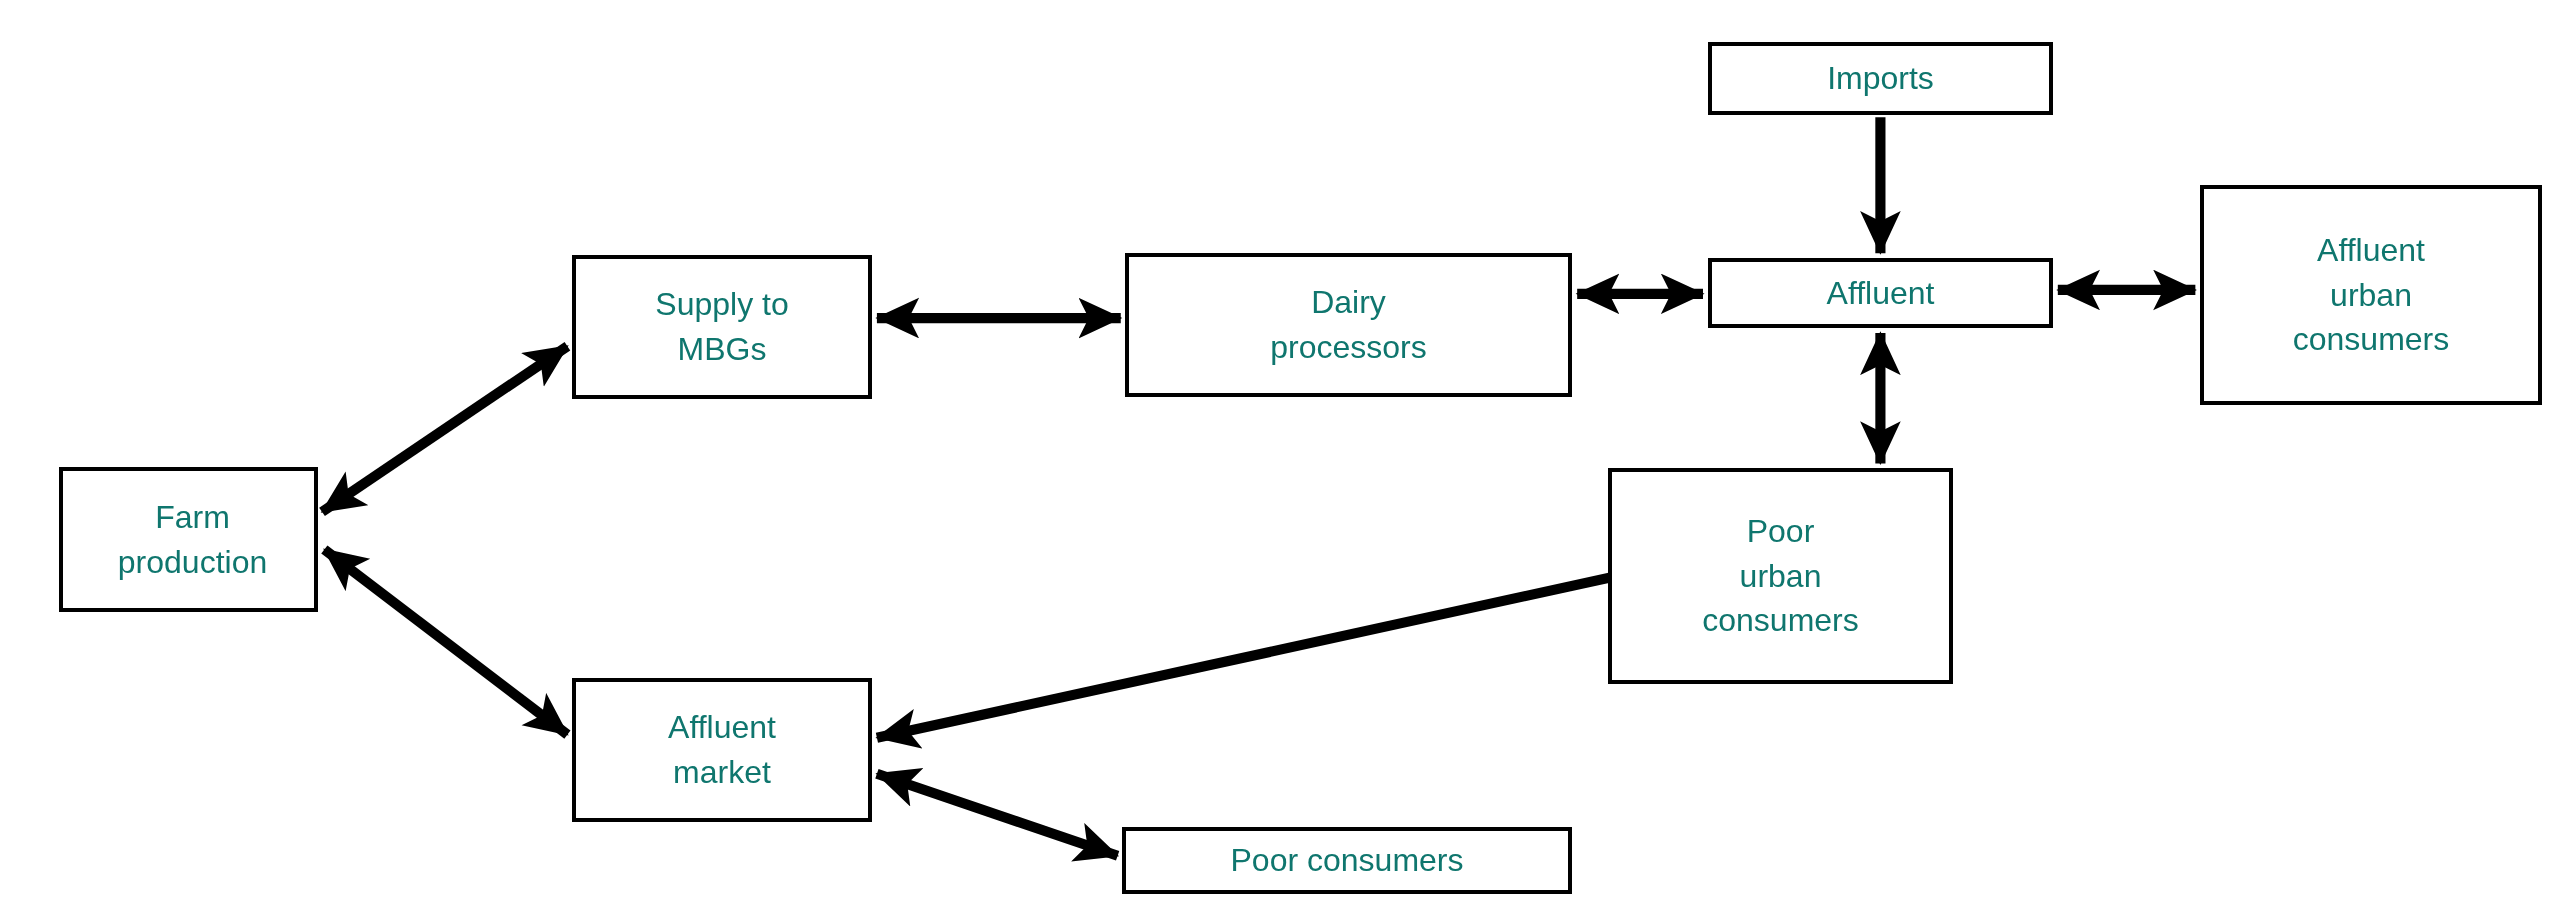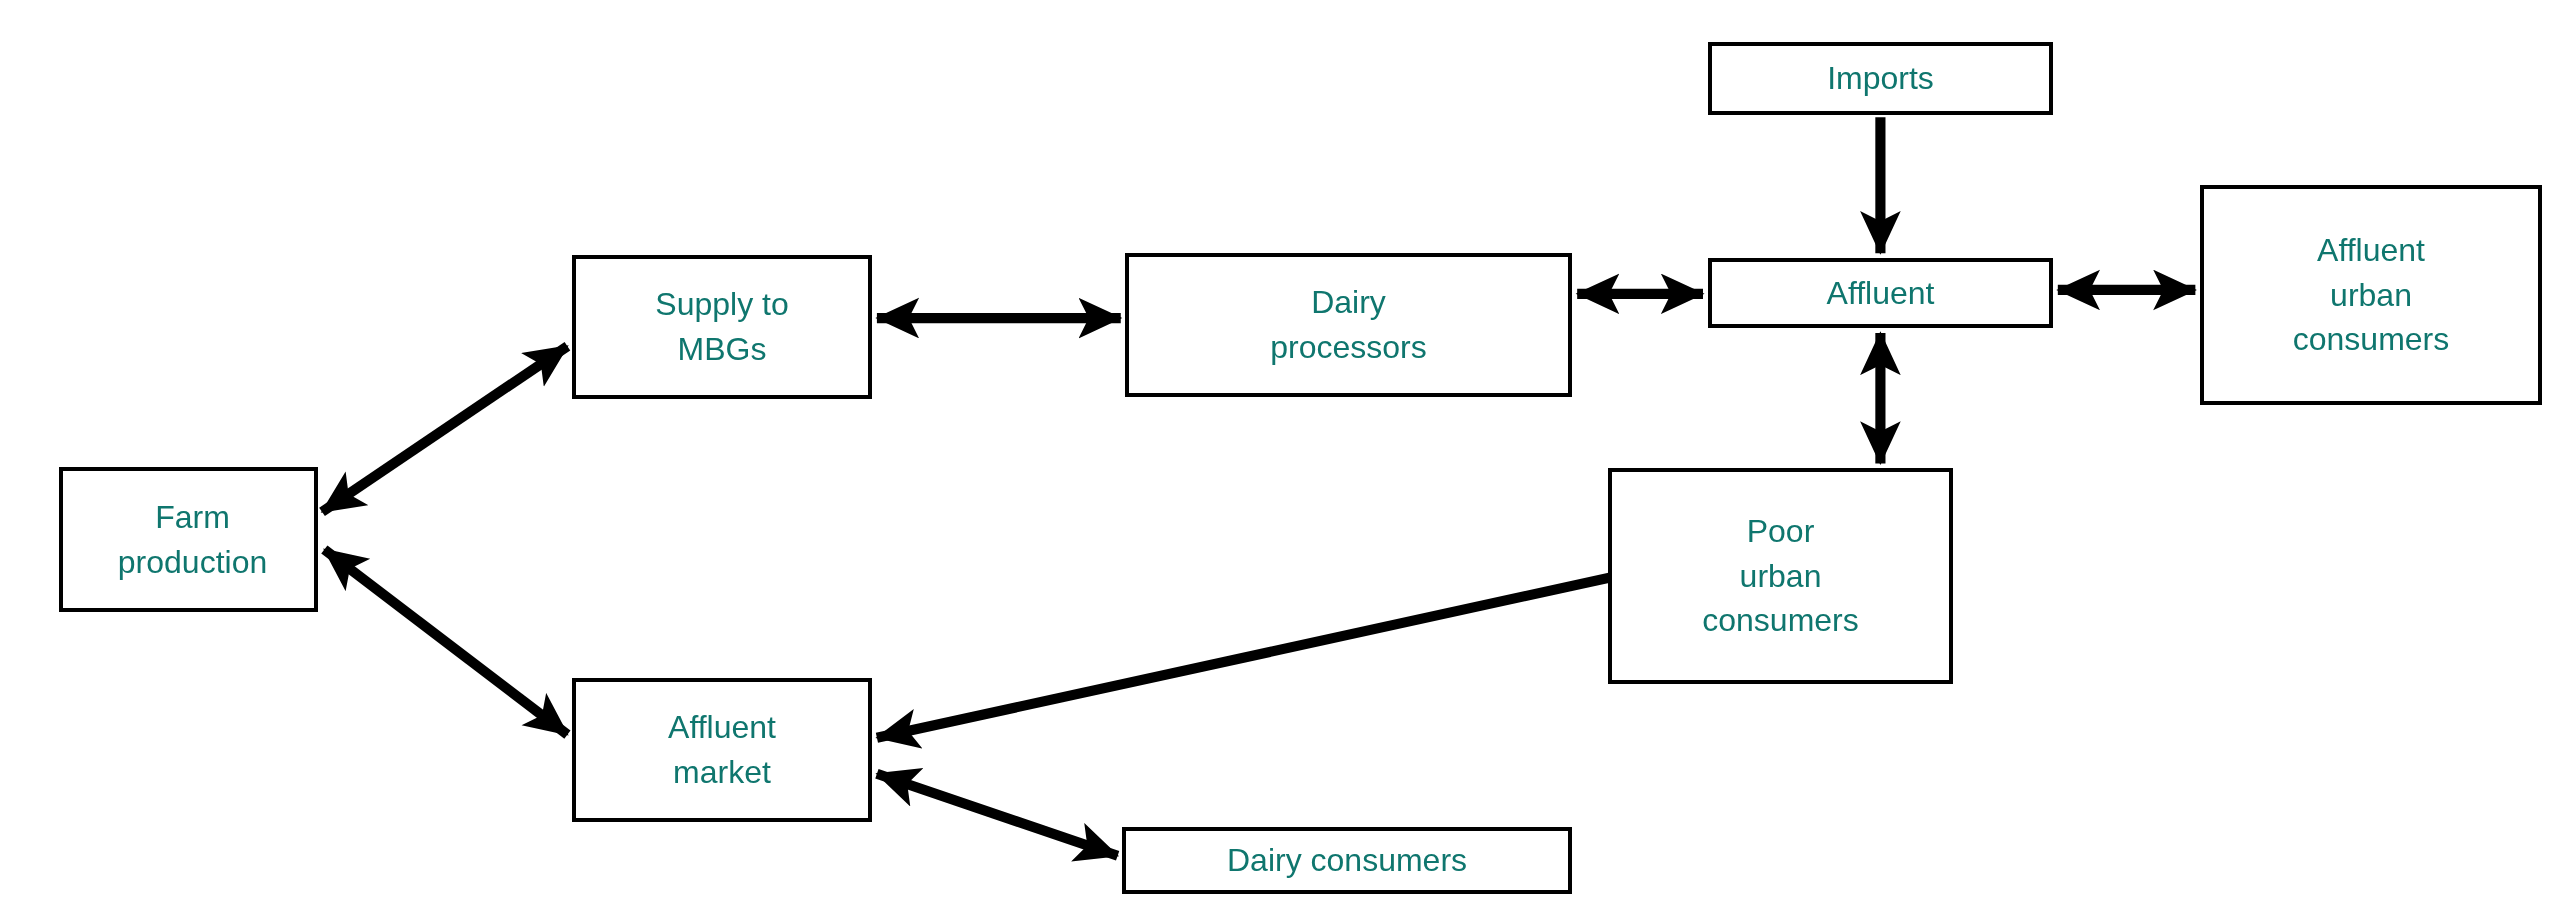--- a/index.html
+++ b/index.html
@@ -119,17 +119,17 @@
 urban
 consumers</span>
   </div>
 
   <div class="node" id="node-informal-market">
     <span>Affluent
 market</span>
   </div>
 
   <div class="node" id="node-rural-consumers">
-    <span>Dairy consumers</span>
+    <span>Poor consumers</span>
   </div>
 
 </div>
 
 
 </body></html>

